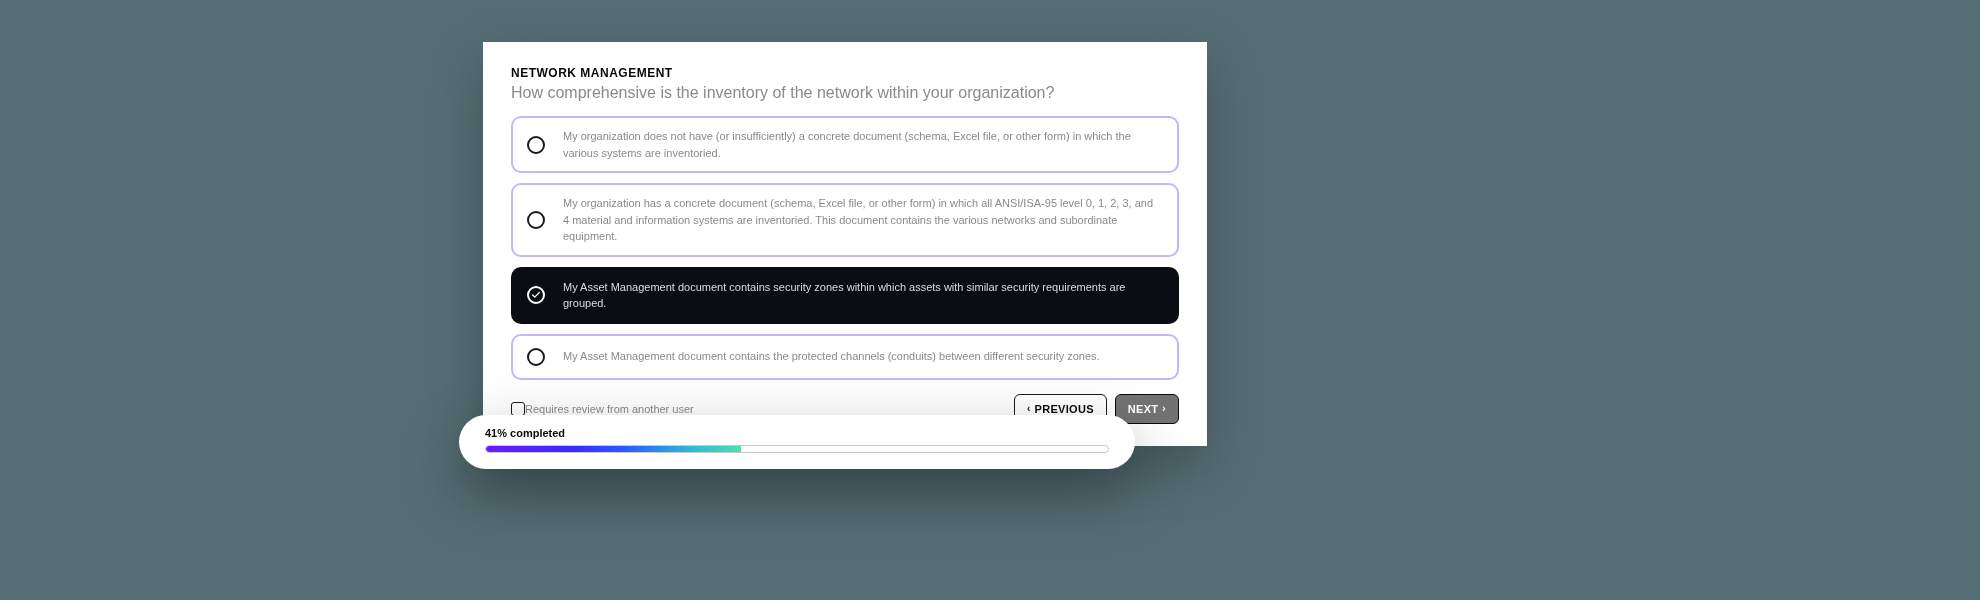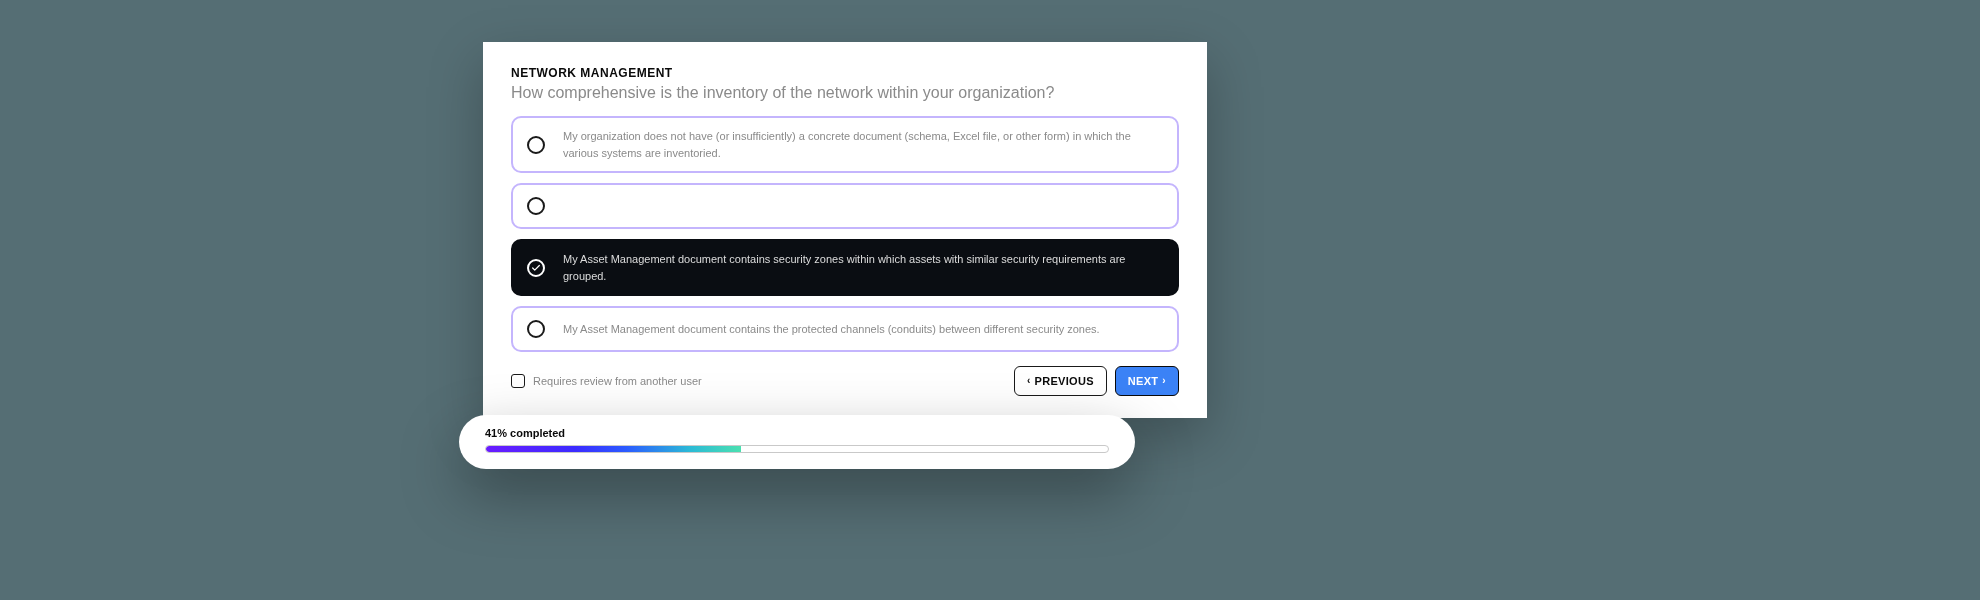--- a/index.html
+++ b/index.html
@@ -72,21 +72,21 @@
   }
   .footer {
     display: flex;
     align-items: center;
     justify-content: space-between;
     margin-top: 14px;
   }
   .review {
     display: flex;
     align-items: center;
-    gap: 8px;
+    gap: 0;
   }
   .checkbox {
     width: 14px;
     height: 14px;
     border: 1.5px solid #1a1a1a;
     border-radius: 3px;
     cursor: pointer;
   }
   .review-label {
     font-size: 11px;
@@ -105,21 +105,21 @@
     letter-spacing: 0.3px;
     cursor: pointer;
     display: flex;
     align-items: center;
     gap: 4px;
     border: 1px solid #1a1a1a;
     background: #ffffff;
     color: #0a0a0a;
   }
   .btn.primary {
-    background: #3b82f6;
+    background: #737373;
     color: #ffffff;
     border-color: #0a0a0a;
   }
   .chev {
     font-size: 10px;
     line-height: 1;
   }
   .progress-pill {
     position: absolute;
     left: 459px;
@@ -163,20 +163,21 @@
     <div class="radio">
       
     </div>
     <div class="option-text">My organization does not have (or insufficiently) a concrete document (schema, Excel file, or other form) in which the various systems are inventoried.</div>
   </div>
 
   <div class="option">
     <div class="radio">
       
     </div>
+    <div class="option-text">My organization has a concrete document (schema, Excel file, or other form) in which all ANSI/ISA-95 level 0, 1, 2, 3, and 4 material and information systems are inventoried. This document contains the various networks and subordinate equipment.</div>
   </div>
 
   <div class="option selected">
     <div class="radio">
       <svg width="10" height="10" viewBox="0 0 24 24" fill="none" stroke="#ffffff" stroke-width="3" stroke-linecap="round" stroke-linejoin="round">
           <polyline points="20 6 9 17 4 12"></polyline>
         </svg>
     </div>
     <div class="option-text">My Asset Management document contains security zones within which assets with similar security requirements are grouped.</div>
   </div>

